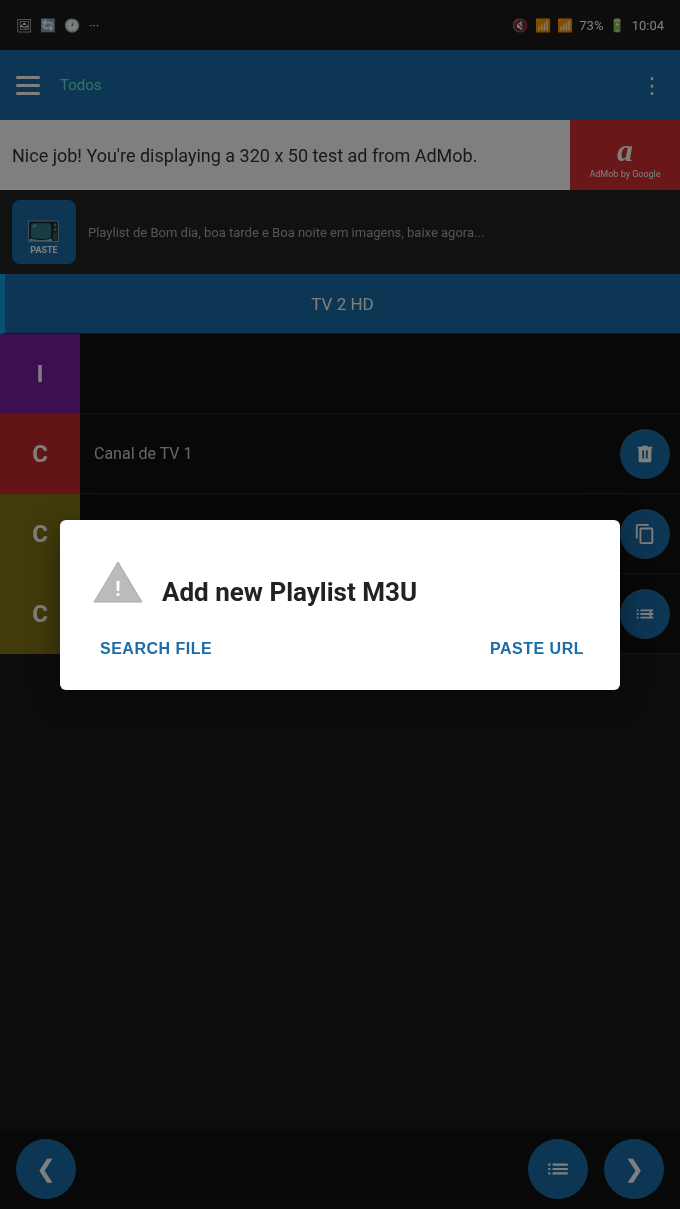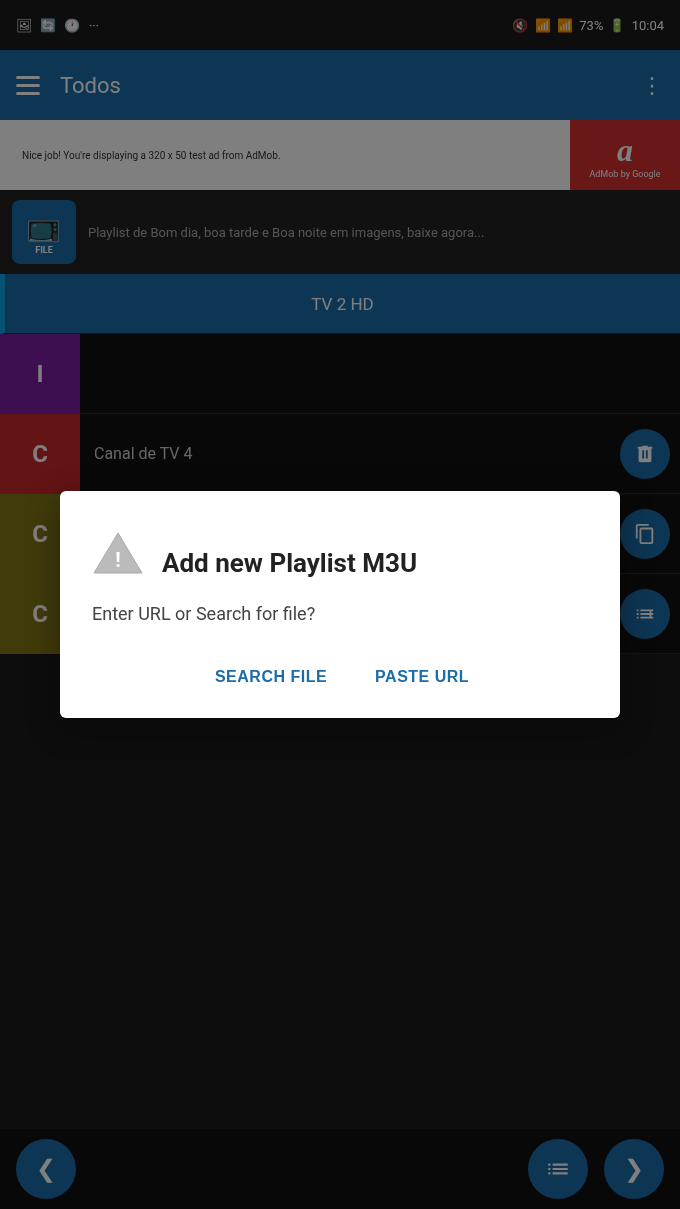--- a/index.html
+++ b/index.html
@@ -65,22 +65,22 @@
 
     .hamburger-icon span {
       display: block;
       width: 24px;
       height: 3px;
       background: #fff;
       border-radius: 2px;
     }
 
     .top-title {
-      color: #ffffff;
-      font-size: 22px;
+      color: #5eead4;
+      font-size: 15px;
       font-weight: 400;
     }
 
     .more-icon {
       color: #fff;
       font-size: 22px;
       cursor: pointer;
       letter-spacing: 1px;
     }
 
@@ -91,23 +91,22 @@
       background: #fff;
       display: flex;
       align-items: center;
       padding: 0;
       overflow: hidden;
     }
 
     .ad-text {
       flex: 1;
       padding: 0 12px;
-      font-size: 10px;
+      font-size: 18px;
       color: #333;
-      margin-left: 10px;
     }
 
     .ad-logo {
       width: 110px;
       height: 70px;
       background: #d32f2f;
       display: flex;
       align-items: center;
       justify-content: center;
       flex-direction: column;
@@ -300,21 +299,21 @@
 
     .dialog-message {
       font-size: 18px;
       color: #444;
       margin-bottom: 36px;
       padding-left: 0;
     }
 
     .dialog-buttons {
       display: flex;
-      justify-content: center;
+      justify-content: space-between;
       gap: 40px;
       padding-left: 4px;
     }
 
     .dialog-btn {
       background: none;
       border: none;
       font-size: 16px;
       font-weight: bold;
       color: #1b6ca8;
@@ -369,41 +368,41 @@
   <div class="ad-text">Nice job! You're displaying a 320 x 50 test ad from AdMob.</div>
   <div class="ad-logo">
     <div class="ad-logo-symbol" style="font-family:serif; font-style:italic;">a</div>
     <div style="font-size:9px;">AdMob by Google</div>
   </div>
 </div>
 
 <div class="notification-bar">
   <div class="notif-icon">
     <span class="tv-icon-svg">📺</span>
-    <span style="font-size:9px; margin-top:2px;">FILE</span>
+    <span style="font-size:9px; margin-top:2px;">PASTE</span>
   </div>
   <div class="notif-text">
     <div class="notif-subtitle">Playlist de Bom dia, boa tarde e Boa noite em imagens, baixe agora...</div>
   </div>
 </div>
 
 <div class="content-area">
 
   <div class="tv2hd-row list-item">
     <span class="item-title" style="color:#fff; padding-left:0; text-align:center; font-size:17px;">TV 2 HD</span>
   </div>
 
   <div class="list-item">
     <div class="item-thumb thumb-purple" style="font-size:24px; font-weight:bold;">I</div>
     <div class="item-title"></div>
   </div>
 
   <div class="list-item">
     <div class="item-thumb thumb-red" style="font-size:24px; font-weight:bold;">C</div>
-    <div class="item-title">Canal de TV 4</div>
+    <div class="item-title">Canal de TV 1</div>
     <div class="item-action">
 
       <svg width="22" height="22" viewBox="0 0 24 24" fill="white">
         <path d="M9 3v1H4v2h1v13a2 2 0 002 2h10a2 2 0 002-2V6h1V4h-5V3H9zm0 5h2v9H9V8zm4 0h2v9h-2V8z"></path>
       </svg>
     </div>
   </div>
 
   <div class="list-item">
     <div class="item-thumb thumb-olive" style="font-size:24px; font-weight:bold;">C</div>
@@ -443,19 +442,18 @@
 <div class="overlay">
   <div class="dialog">
     <div class="dialog-header">
 
       <svg class="warning-triangle" viewBox="0 0 52 52">
         <polygon points="26,6 50,46 2,46" fill="#bbb" stroke="#aaa" stroke-width="1"></polygon>
         <text x="26" y="40" text-anchor="middle" font-size="20" fill="#fff" font-weight="bold">!</text>
       </svg>
       <span class="dialog-title">Add new Playlist M3U</span>
     </div>
-    <div class="dialog-message">Enter URL or Search for file?</div>
     <div class="dialog-buttons">
       <button class="dialog-btn">SEARCH FILE</button>
       <button class="dialog-btn">PASTE URL</button>
     </div>
   </div>
 </div>
 
 </body></html>

